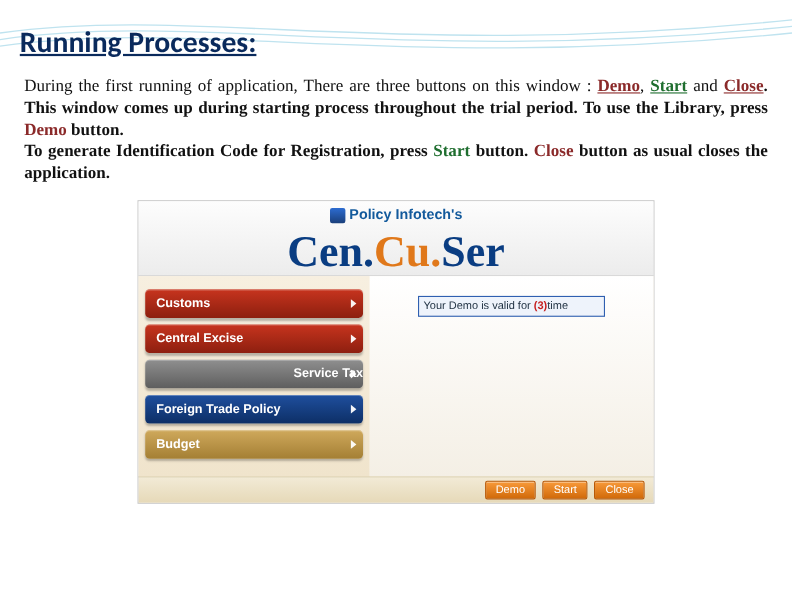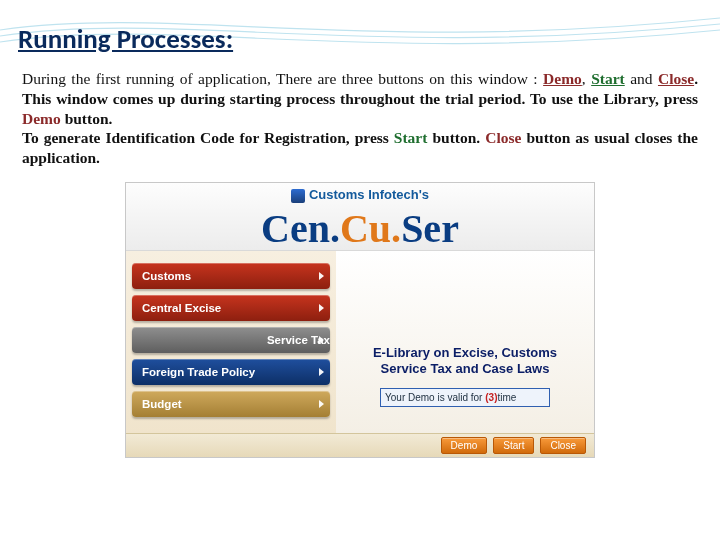--- a/index.html
+++ b/index.html
@@ -183,21 +183,21 @@
 
 <p class="para">
   <span>During the first running of application, There are three buttons on this window : </span><span class="kw-demo">Demo</span><span>, </span><span class="kw-start">Start</span><span> and </span><span class="kw-close">Close</span><span class="nb">.  This window comes up during starting process throughout the trial period.  To use the Library, press </span><span class="nb-demo">Demo</span><span class="nb"> button.</span>
   <br>
   <span class="nb">To generate Identification Code for Registration, press </span><span class="nb-start">Start</span><span class="nb"> button. </span><span class="nb-close">Close</span><span class="nb"> button as usual closes the application.</span>
 </p>
 
 <div class="app">
   <div class="app-header">
     <div class="brand-top">
-      <span class="logo"></span><span>Customs Infotech's</span>
+      <span class="logo"></span><span>Policy Infotech's</span>
     </div>
     <div class="brand-main">
       <span>Cen.</span><span class="orange">Cu.</span><span>Ser</span>
     </div>
   </div>
   <div class="app-body">
     <div class="menu">
       <div class="menu-item mi-red">
           <span>Customs</span>
         </div>
@@ -208,24 +208,20 @@
           <span>Service Tax</span>
         </div>
       <div class="menu-item mi-blue">
           <span>Foreign Trade Policy</span>
         </div>
       <div class="menu-item mi-tan">
           <span>Budget</span>
         </div>
     </div>
     <div class="right">
-      <div class="elib">
-        <span>E-Library on Excise, Customs</span><br>
-        <span>Service Tax and Case Laws</span>
-      </div>
       <div class="trial-box">
         <span>Your Demo is valid for </span><span class="red">(3)</span><span>time</span>
       </div>
     </div>
   </div>
   <div class="app-footer">
     <button class="btn">Demo</button>
     <button class="btn">Start</button>
     <button class="btn">Close</button>
   </div>

